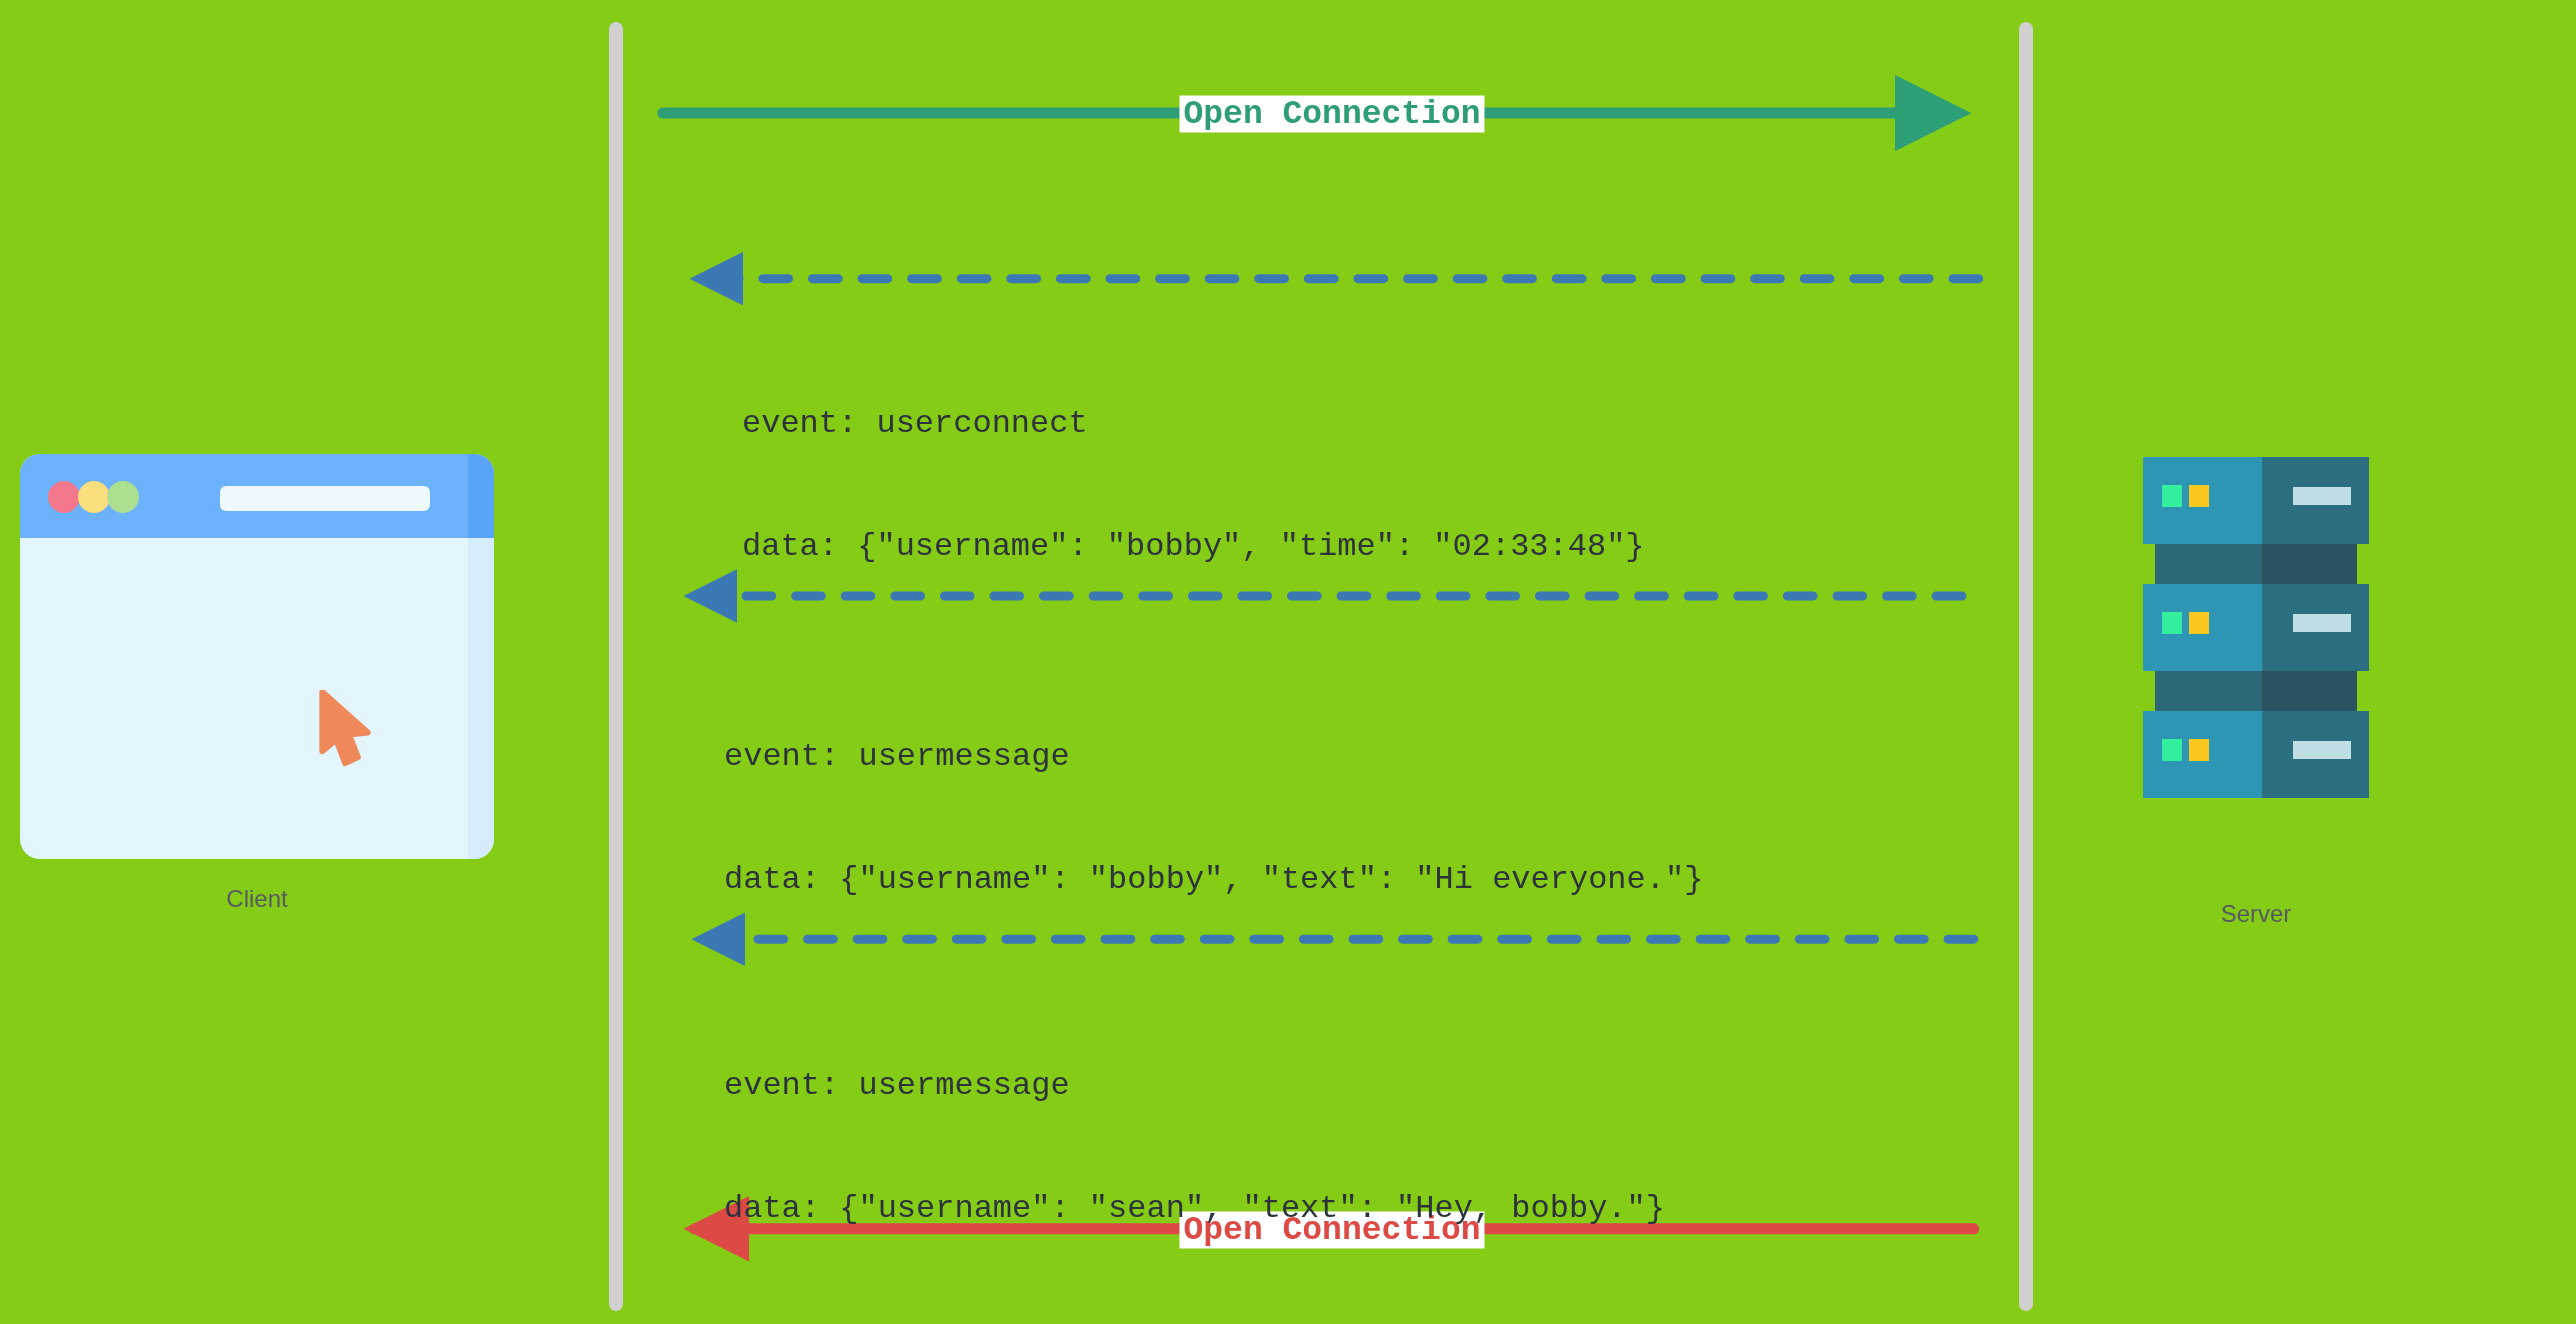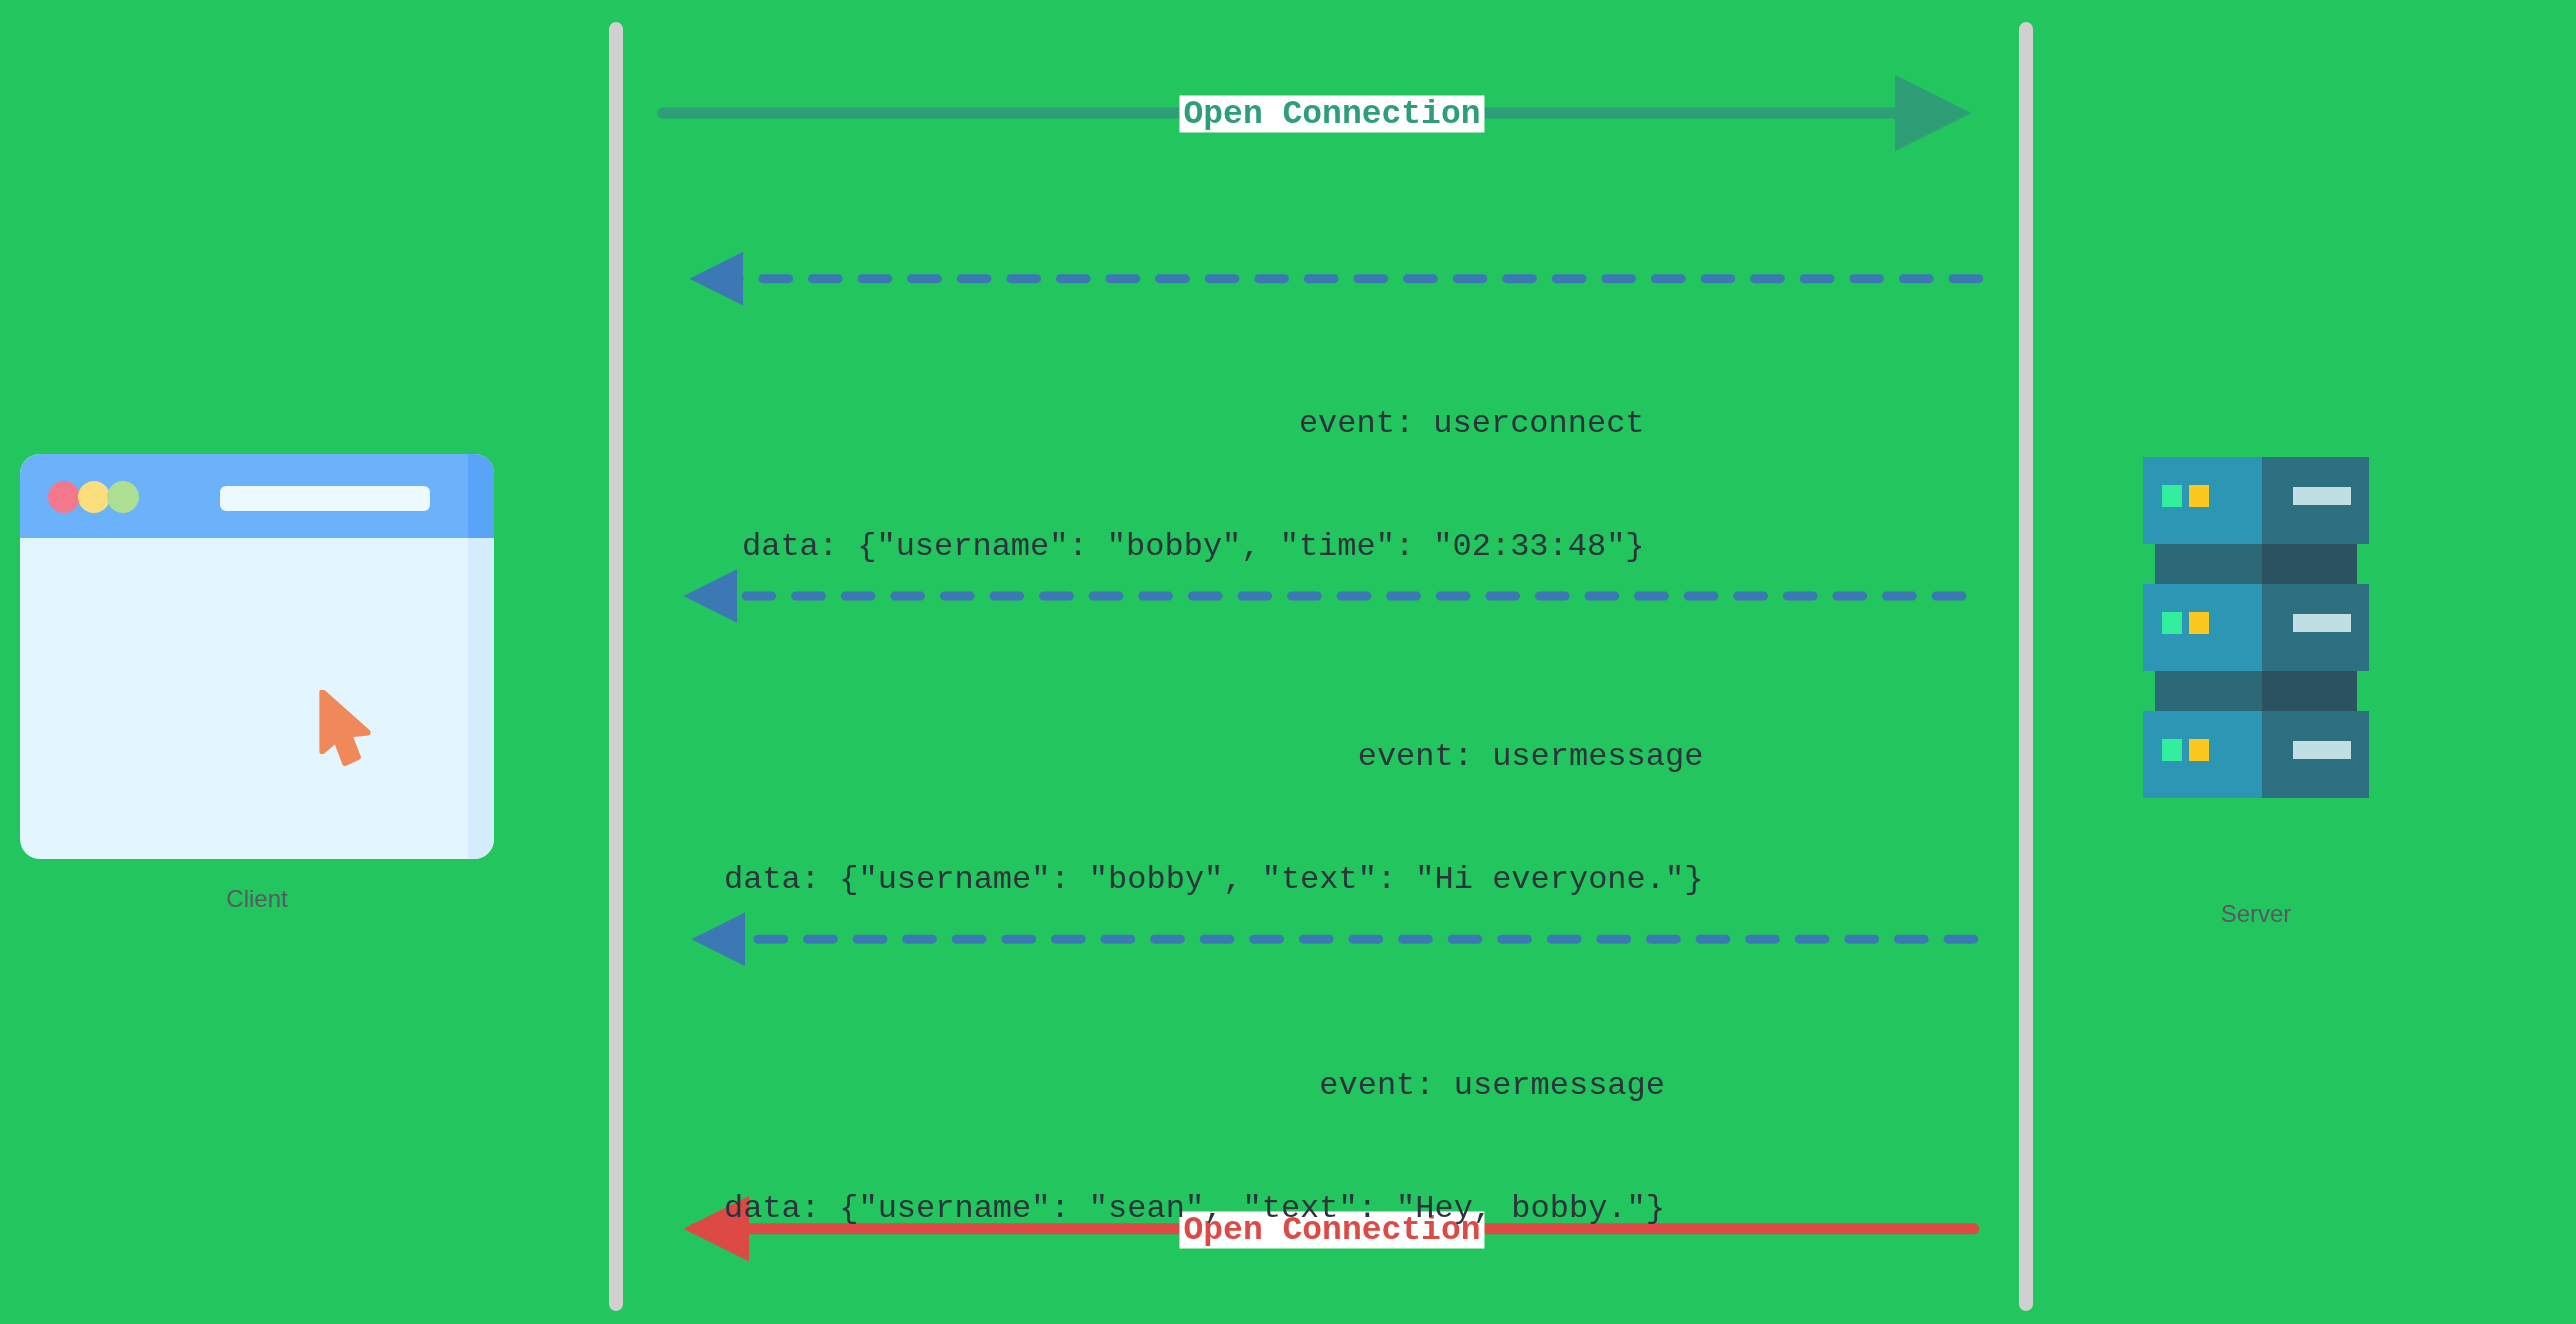--- a/index.html
+++ b/index.html
@@ -8,21 +8,21 @@
     padding: 0;
     background: #ffffff;
   }
   body {
     font-family: "Liberation Sans", sans-serif;
   }
   #stage {
     position: relative;
     width: 2576px;
     height: 1324px;
-    background: #22c55e;
+    background: #84cc16;
     overflow: hidden;
   }
 
   
   .lifeline {
     position: absolute;
     width: 14px;
     background: #d0d0d0;
     border-radius: 7px;
   }
@@ -177,21 +177,20 @@
   #label-close { left: 1332px; top: 1230px; color: #dd4a45; }
 
   
   .msg-block {
     position: absolute;
     font-family: "Liberation Mono", monospace;
     font-size: 32px;
     line-height: 1.28;
     color: #2d333b;
     white-space: pre;
-    text-align: right;
   }
   #msg-1 { left: 742px; top: 322px; }
   #msg-2 { left: 724px; top: 655px; }
   #msg-3 { left: 724px; top: 984px; }
 </style>
 </head>
 <body>
 
 <div id="stage">
 

